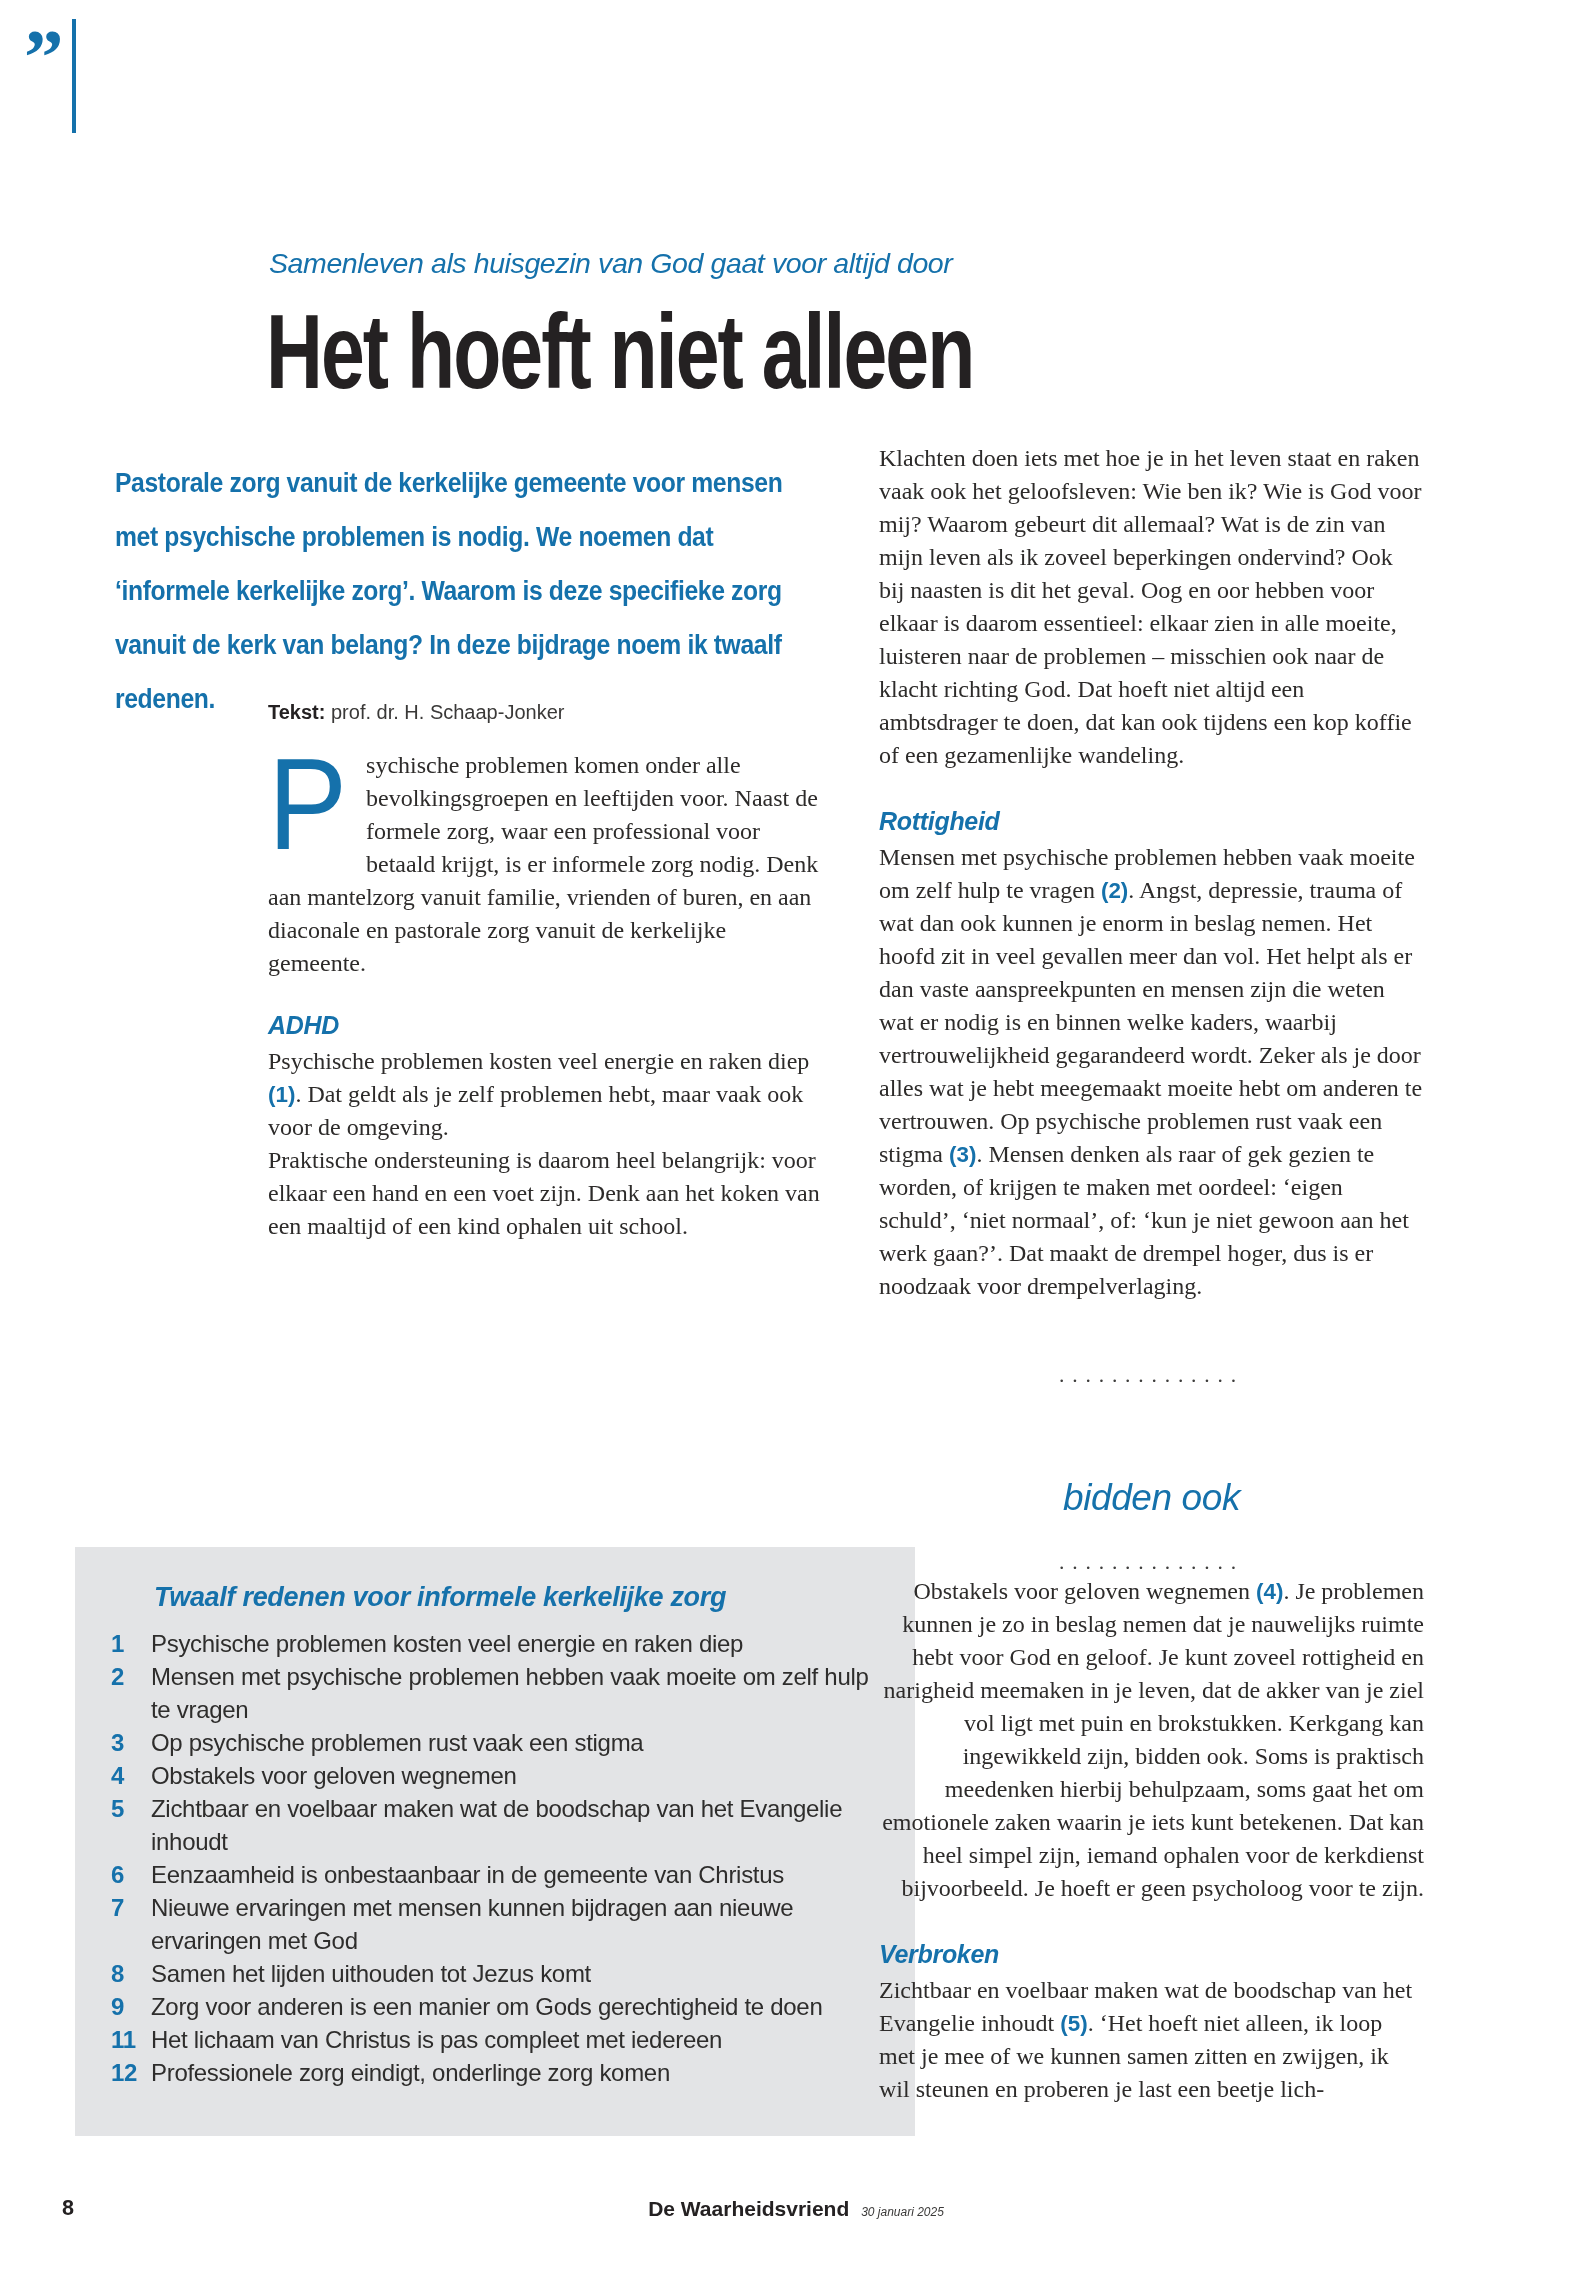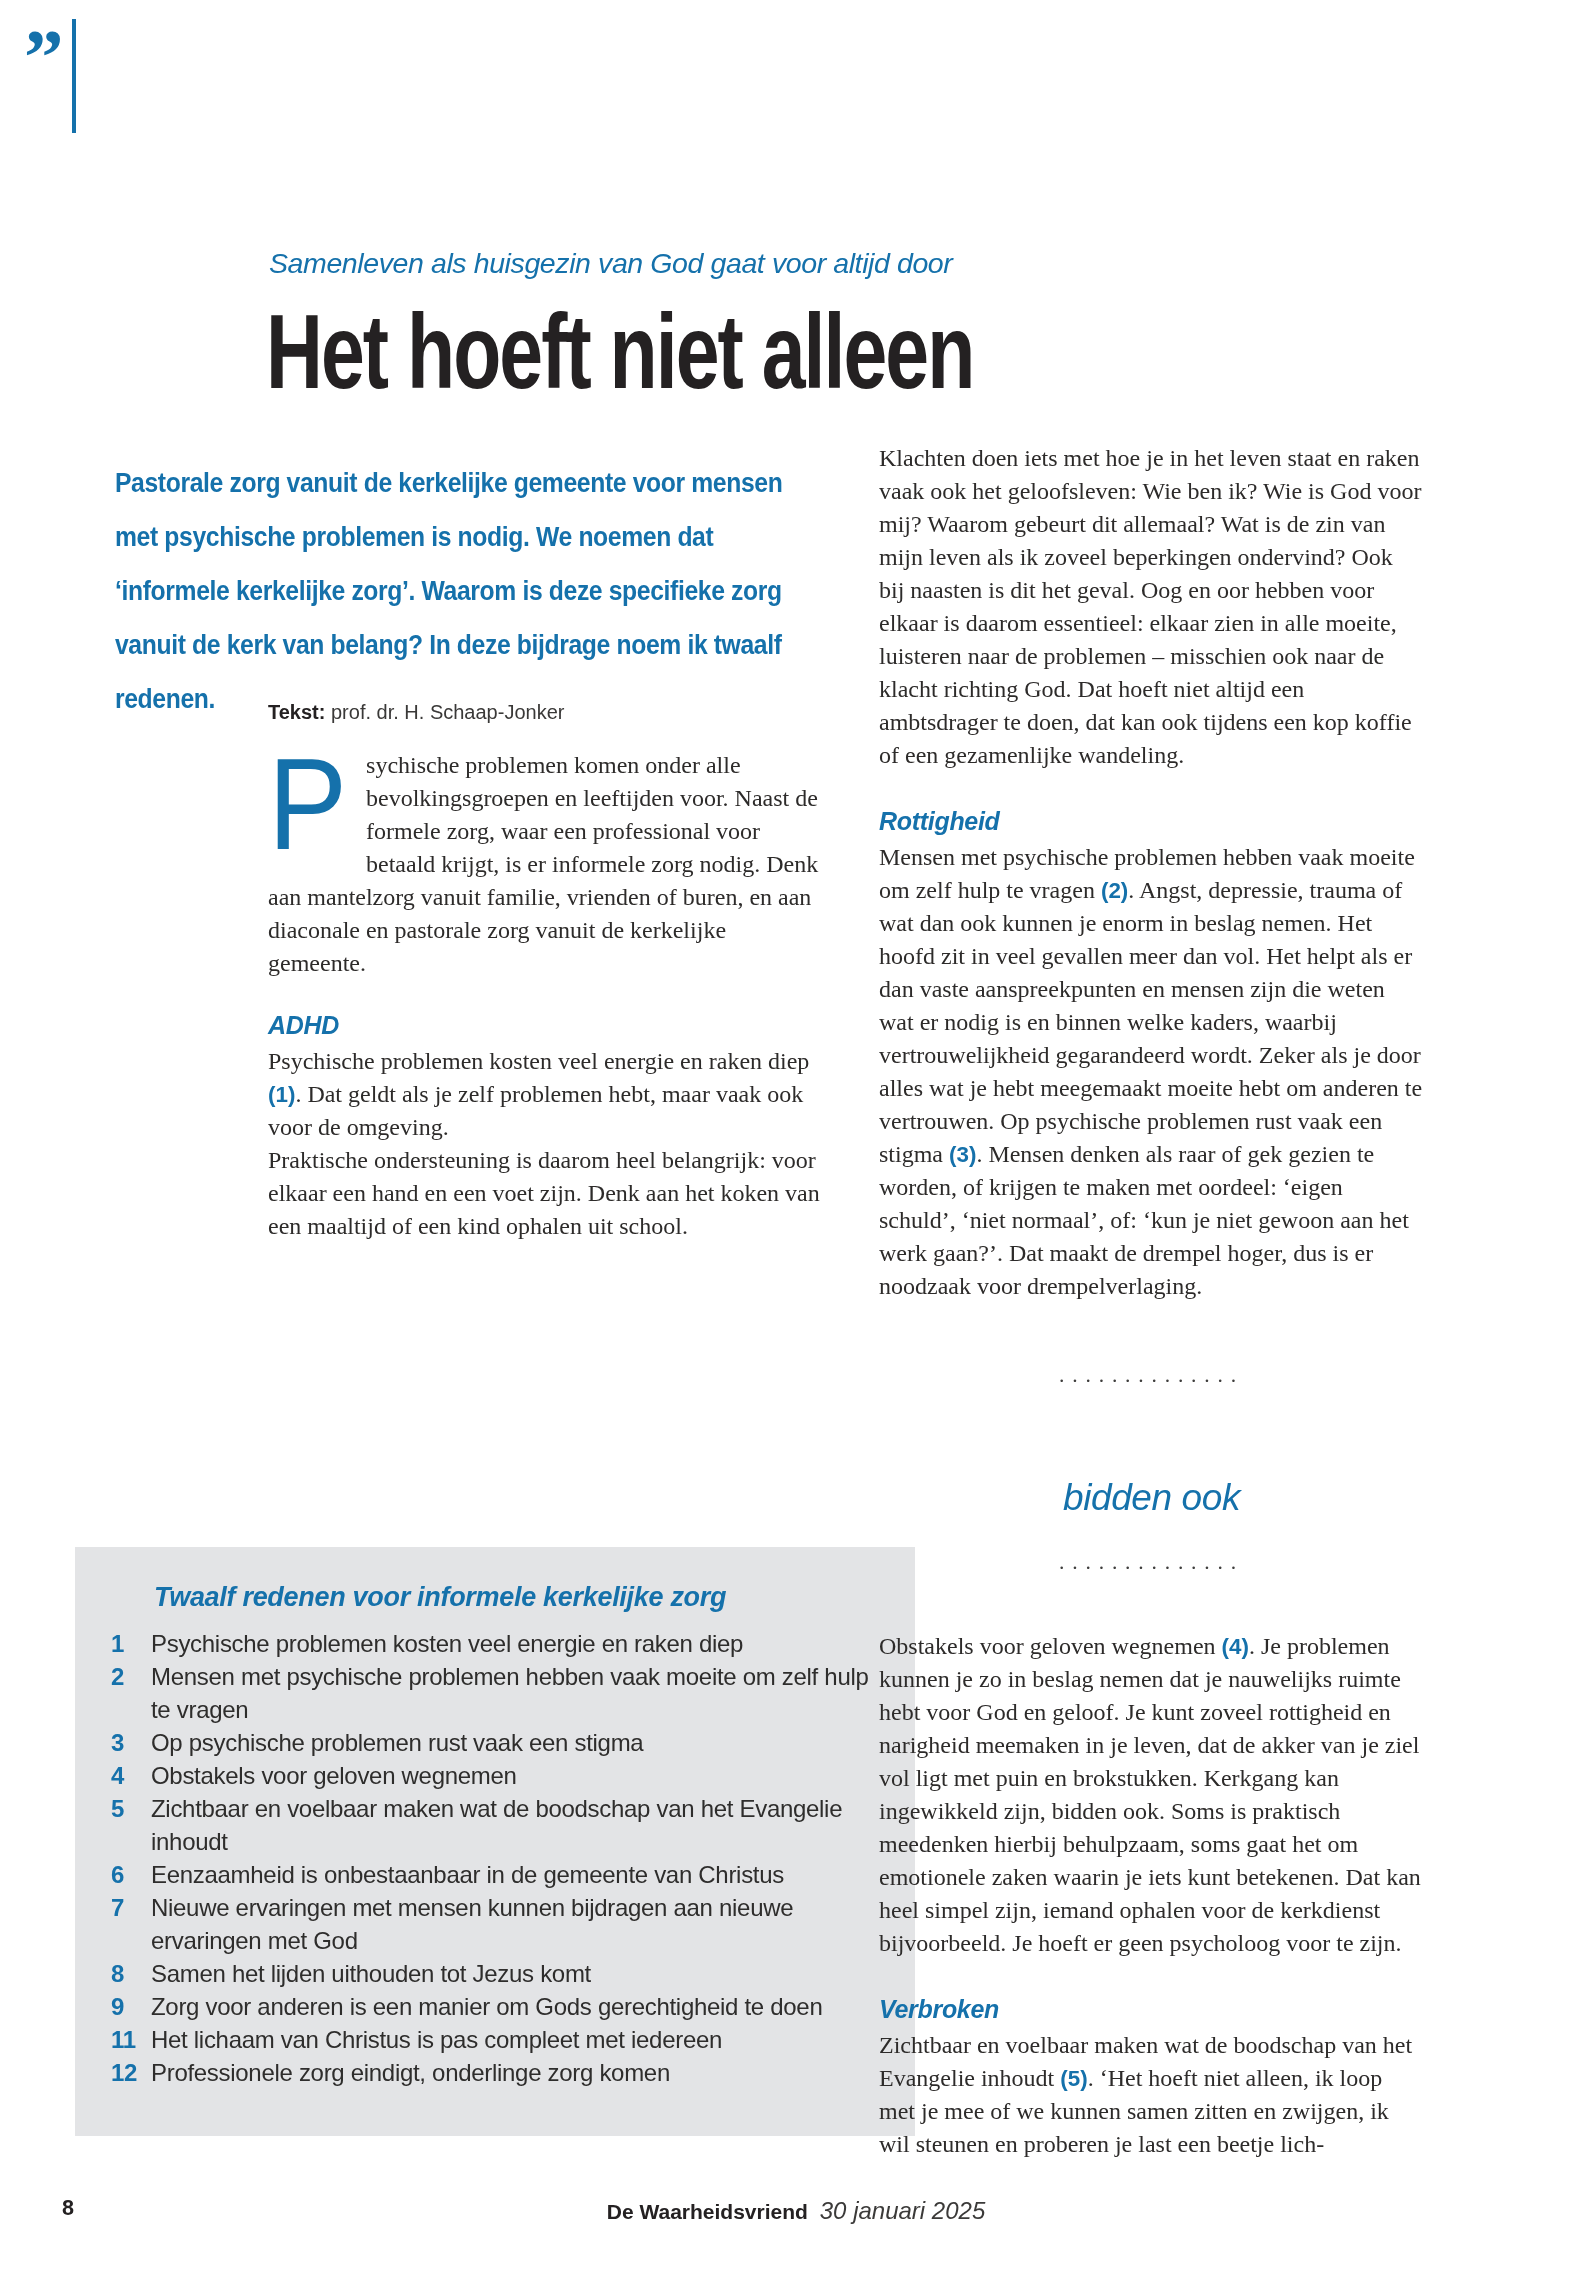--- a/index.html
+++ b/index.html
@@ -48,29 +48,29 @@
   .box-list li{display:grid;grid-template-columns:40px 1fr;font-size:24px;line-height:33px;
                color:#2e2d2c;letter-spacing:-0.3px;}
   .box-list .num{font-weight:700;color:var(--accent);}
 
   
   .dots{margin:60px auto 0 auto;text-align:center;font-size:21.6px;letter-spacing:7.8px;
         color:#3f3e3d;font-family:"Liberation Serif",serif;}
   .dots.second{margin-top:24px;}
   .pullquote{margin:24px 0 0 0;text-align:center;font-size:37px;font-style:italic;
              color:var(--accent);line-height:57px;letter-spacing:-0.4px;}
-  .col-right .after-quote{margin-top:55px;}
+  .col-right .after-quote{text-align:right;}
   .col-right .subhead{margin-top:35px;}
 
   
   .pagenum{position:absolute;left:62px;top:2195px;font-size:21.6px;font-weight:600;color:#242122;}
   .footer-center{position:absolute;left:50%;top:2197px;transform:translateX(-50%);
                  white-space:nowrap;}
   .footer-center .brand{font-size:21px;font-weight:700;color:#242122;}
-  .footer-center .fdate{font-size:24px;font-style:italic;color:#3b3a39;margin-left:8px;}
+  .footer-center .fdate{font-size:12px;font-style:italic;color:#3b3a39;margin-left:8px;}
 </style>
 </head>
 <body>
 
 <div class="page">
 
   <span class="qmark">”</span>
   <span class="vrule"></span>
 
   <p class="kicker">Samenleven als huisgezin van God gaat voor altijd door</p>

